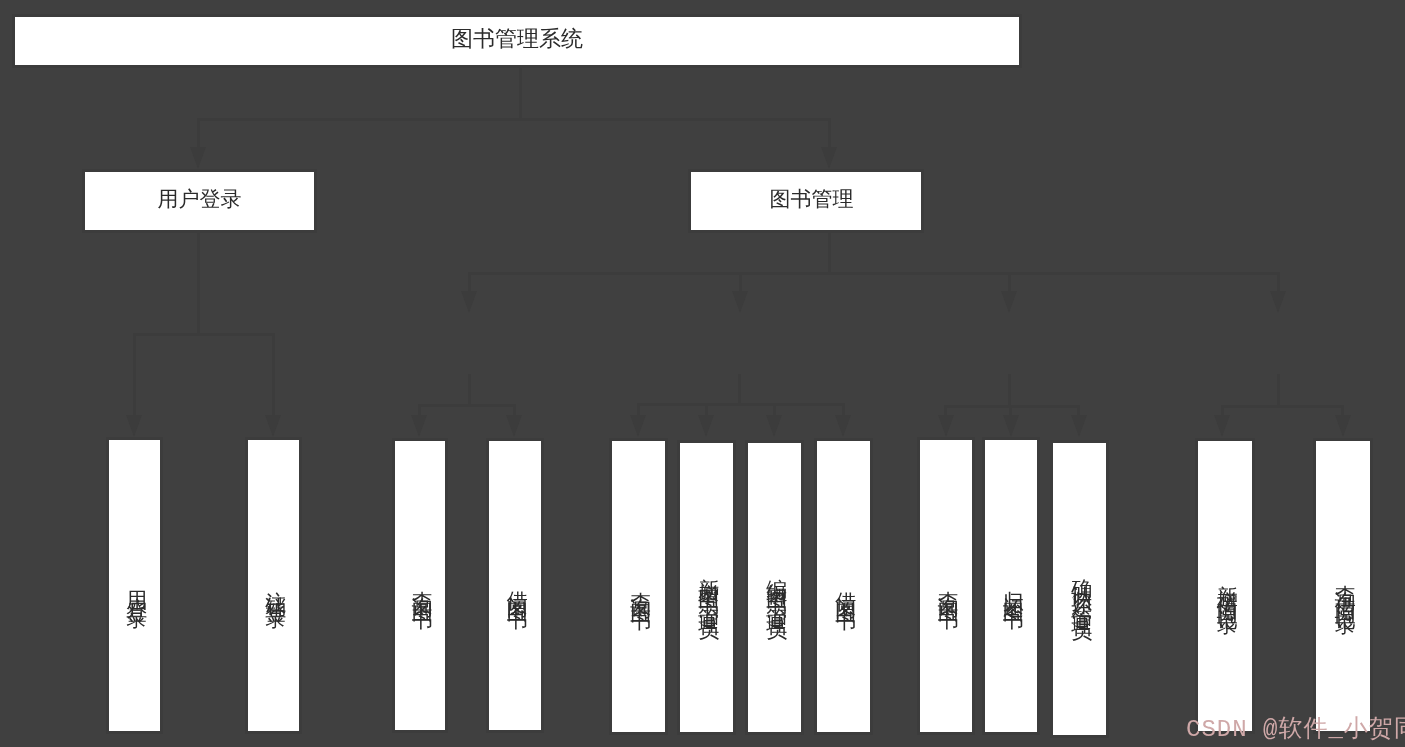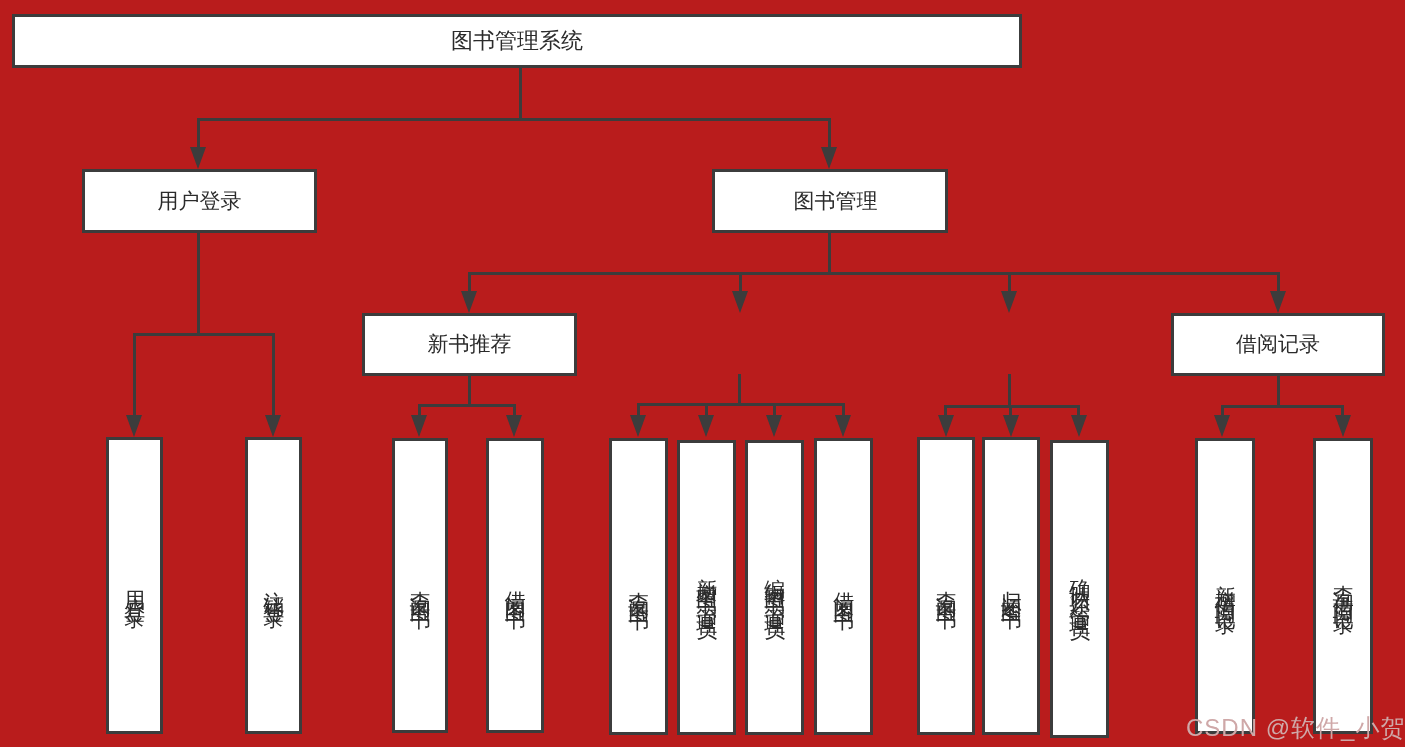--- a/index.html
+++ b/index.html
@@ -1,18 +1,18 @@
 <!DOCTYPE html>
 <html><head>
 <meta charset="utf-8">
 <style>
   html,body{margin:0;padding:0;background:#ffffff;}
   .canvas{
-    position:relative;width:1405px;height:747px;background:#b91c1c;
-    font-family:Liberation Sans, sans-serif;color:#2b2b2b;overflow:hidden;
+    position:relative;width:1405px;height:747px;background:#404040;
+    font-family:Liberation Mono, monospace;color:#2b2b2b;overflow:hidden;
   }
   .node{
     position:absolute;box-sizing:border-box;border:3px solid #3c3c3c;background:#ffffff;
     display:flex;align-items:center;justify-content:center;
     font-size:21px;line-height:1.25;text-align:center;white-space:nowrap;
   }
   .node-root{font-size:22px;}
   .node-v{
     writing-mode:vertical-rl;text-orientation:mixed;letter-spacing:6px;
     font-size:21px;white-space:normal;
@@ -30,24 +30,22 @@
   }
 </style>
 </head>
 <body>
 
 <div class="canvas">
 
   <div class="node node-root" style="left:12px;top:14px;width:1010px;height:54px;">图书管理系统</div>
 
   <div class="node" style="left:82px;top:169px;width:235px;height:64px;">用户登录</div>
-  <div class="node" style="left:712px;top:169px;width:236px;height:64px;padding-left:11px;">图书管理</div>
+  <div class="node" style="left:688px;top:169px;width:236px;height:64px;padding-left:11px;">图书管理</div>
 
-  <div class="node" style="left:362px;top:313px;width:215px;height:63px;">新书推荐</div>
-  <div class="node" style="left:1171px;top:313px;width:214px;height:63px;">借阅记录</div>
 
   <div class="node node-v" style="left:106px;top:437px;width:57px;height:297px;">用户登录</div>
   <div class="node node-v" style="left:245px;top:437px;width:57px;height:297px;">注销登录</div>
 
   <div class="node node-v" style="left:392px;top:438px;width:56px;height:295px;">查询图书</div>
   <div class="node node-v" style="left:486px;top:438px;width:58px;height:295px;">借阅图书</div>
 
   <div class="node node-v" style="left:609px;top:438px;width:59px;height:297px;">查询图书</div>
   <div class="node node-v" style="left:677px;top:440px;width:59px;height:295px;">新增图书（管理员）</div>
   <div class="node node-v" style="left:745px;top:440px;width:59px;height:295px;">编辑图书（管理员）</div>

